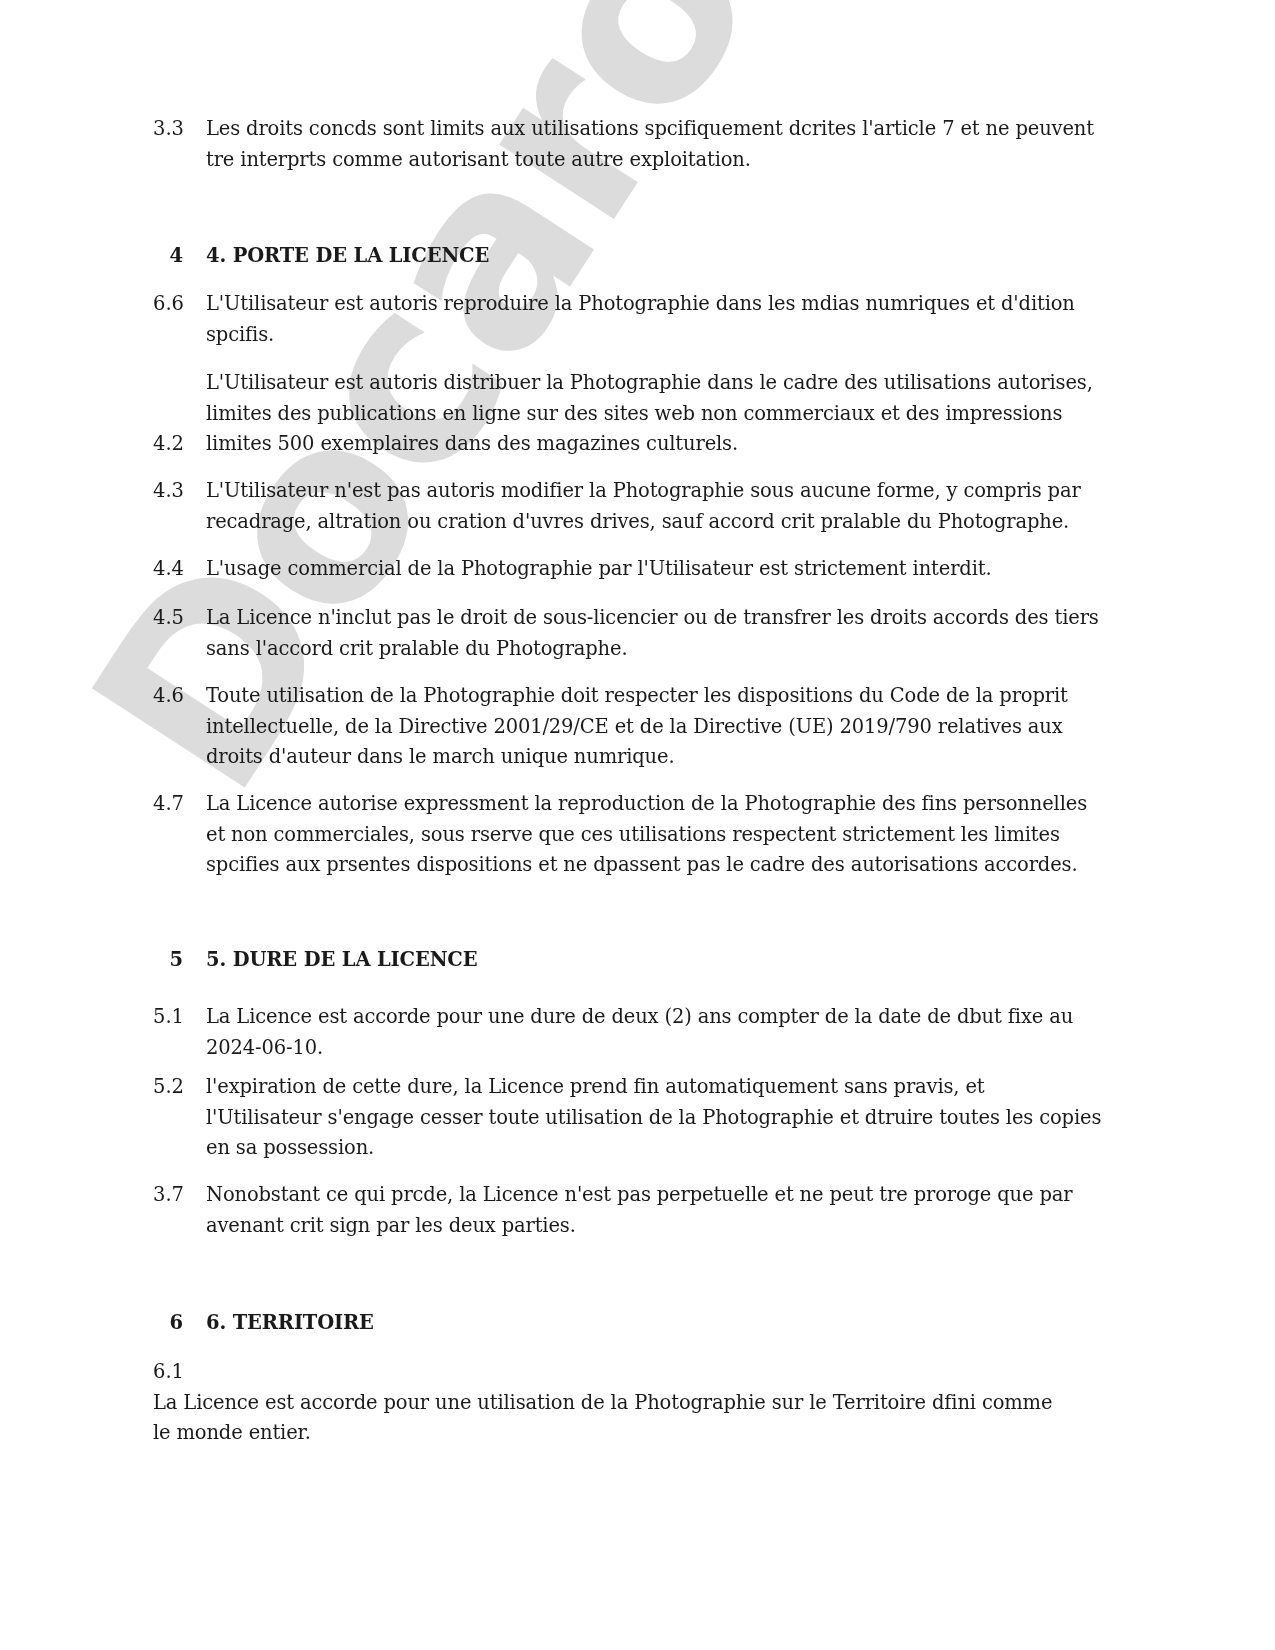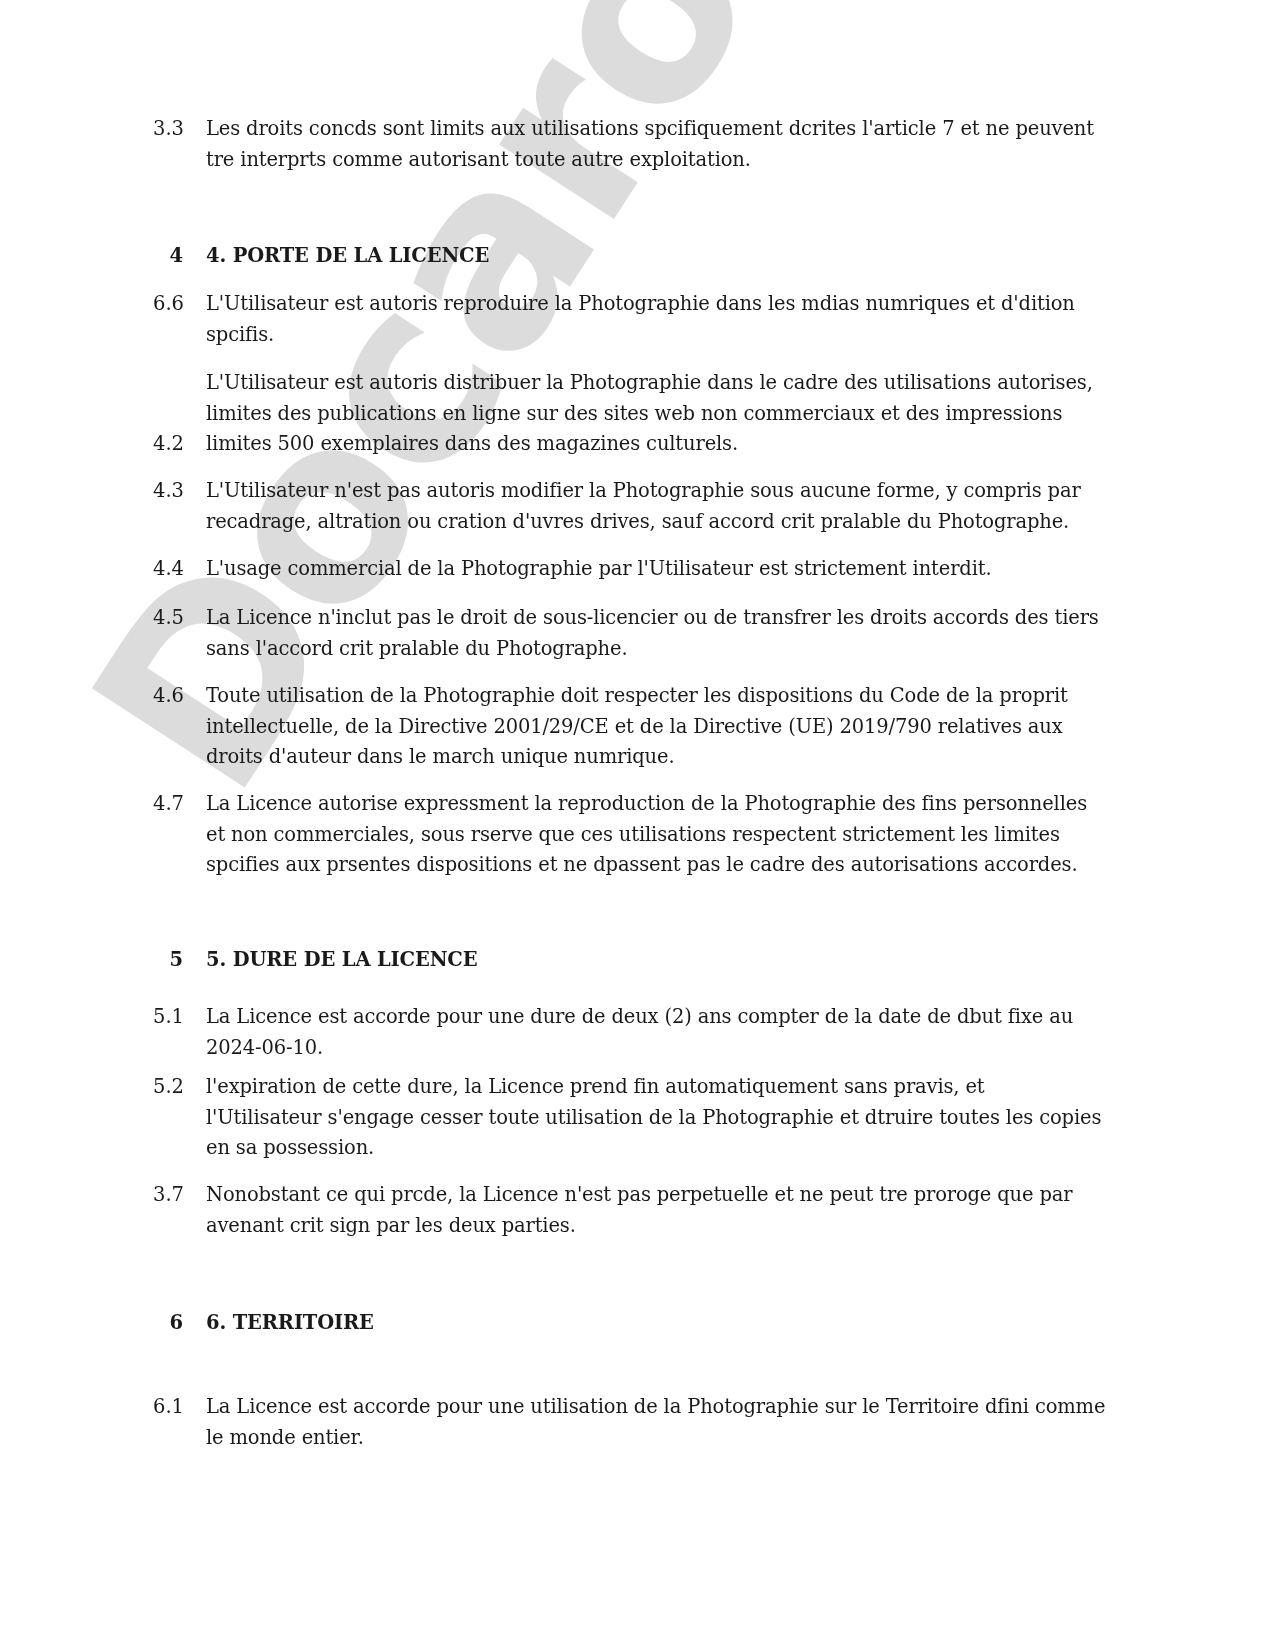--- a/index.html
+++ b/index.html
@@ -82,17 +82,17 @@
       <span class="txt"> l'expiration de cette dure, la <b>Licence</b> prend fin automatiquement sans pravis, et l'<b>Utilisateur</b> s'engage  cesser toute utilisation de la <b>Photographie</b> et  dtruire toutes les copies en sa possession.</span>
     </div>
     <div class="clause" style="top: 1180px;">
       <span class="num">3.7</span>
       <span class="txt">Nonobstant ce qui prcde, la <b>Licence</b> n'est pas perpetuelle et ne peut tre proroge que par avenant crit sign par les deux parties.</span>
     </div>
     <div class="clause heading" style="top: 1308px;">
       <span class="num">6</span>
       <span class="txt">6. TERRITOIRE</span>
     </div>
-    <div class="clause" style="top: 1392px;">
+    <div class="clause" style="top: 1357px; flex-direction: column;">
       <span class="num">6.1</span>
       <span class="txt">La <b>Licence</b> est accorde pour une utilisation de la <b>Photographie</b> sur le <b>Territoire</b> dfini comme le monde entier.</span>
     </div>
   </div>
 
 </body></html>

